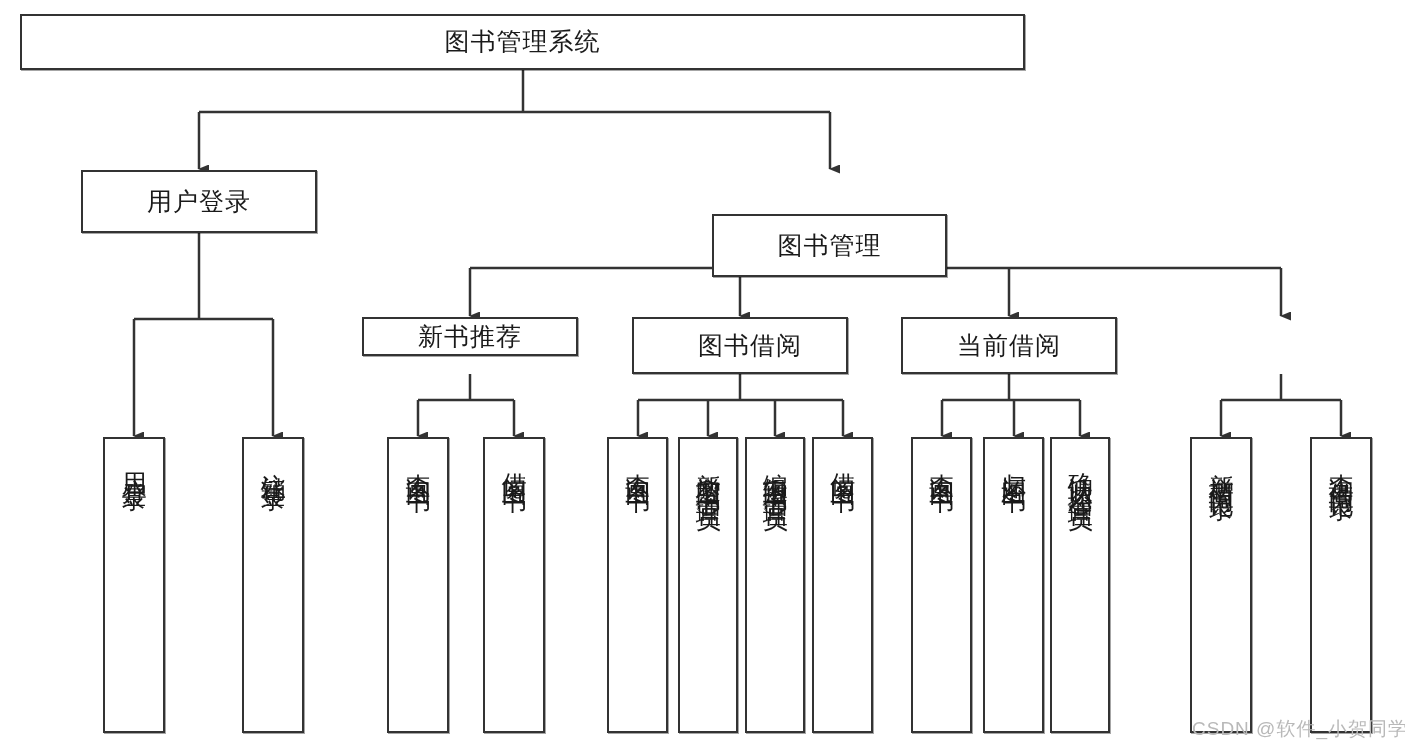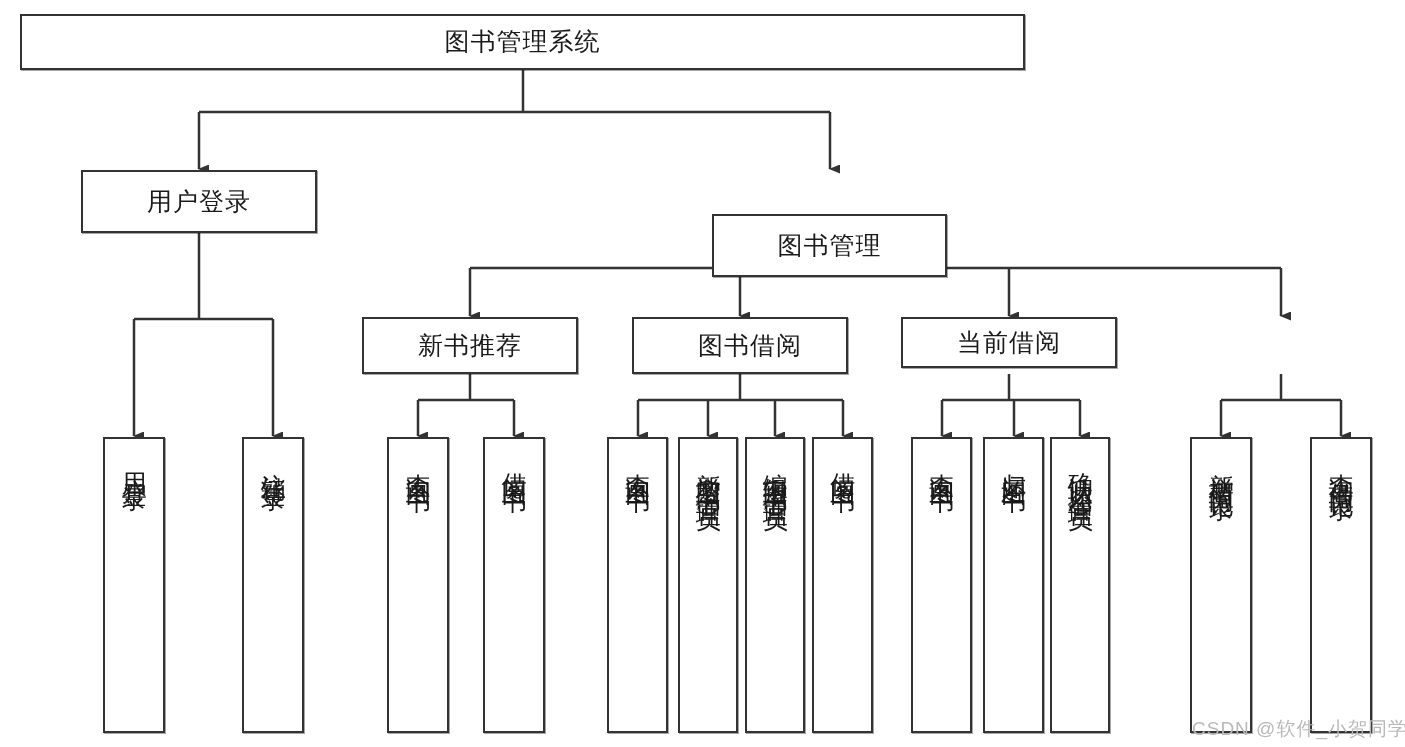--- a/index.html
+++ b/index.html
@@ -122,27 +122,27 @@
     <span class="label">图书管理系统</span>
   </div>
 
   <div class="node horiz" style="left: 81px; top: 170px; width: 236px; height: 63px;">
     <span class="label">用户登录</span>
   </div>
   <div class="node horiz" style="left: 712px; top: 170px; width: 235px; height: 63px; margin-top: 44px;">
     <span class="label">图书管理</span>
   </div>
 
-  <div class="node horiz" style="left: 362px; top: 317px; width: 216px; height: 57px;">
+  <div class="node horiz" style="left: 362px; top: 317px; width: 216px; height: 39px;">
     <span class="label">新书推荐</span>
   </div>
   <div class="node horiz" style="left: 632px; top: 317px; width: 216px; height: 57px; padding-left: 20px;">
     <span class="label">图书借阅</span>
   </div>
-  <div class="node horiz" style="left: 901px; top: 317px; width: 216px; height: 51px;">
+  <div class="node horiz" style="left: 901px; top: 317px; width: 216px; height: 57px;">
     <span class="label">当前借阅</span>
   </div>
 
   <div class="node vert" style="left: 103px; top: 437px; width: 62px; height: 296px;">
     <span class="label">用户登录</span>
   </div>
   <div class="node vert" style="left: 242px; top: 437px; width: 62px; height: 296px;">
     <span class="label">注销登录</span>
   </div>
 

